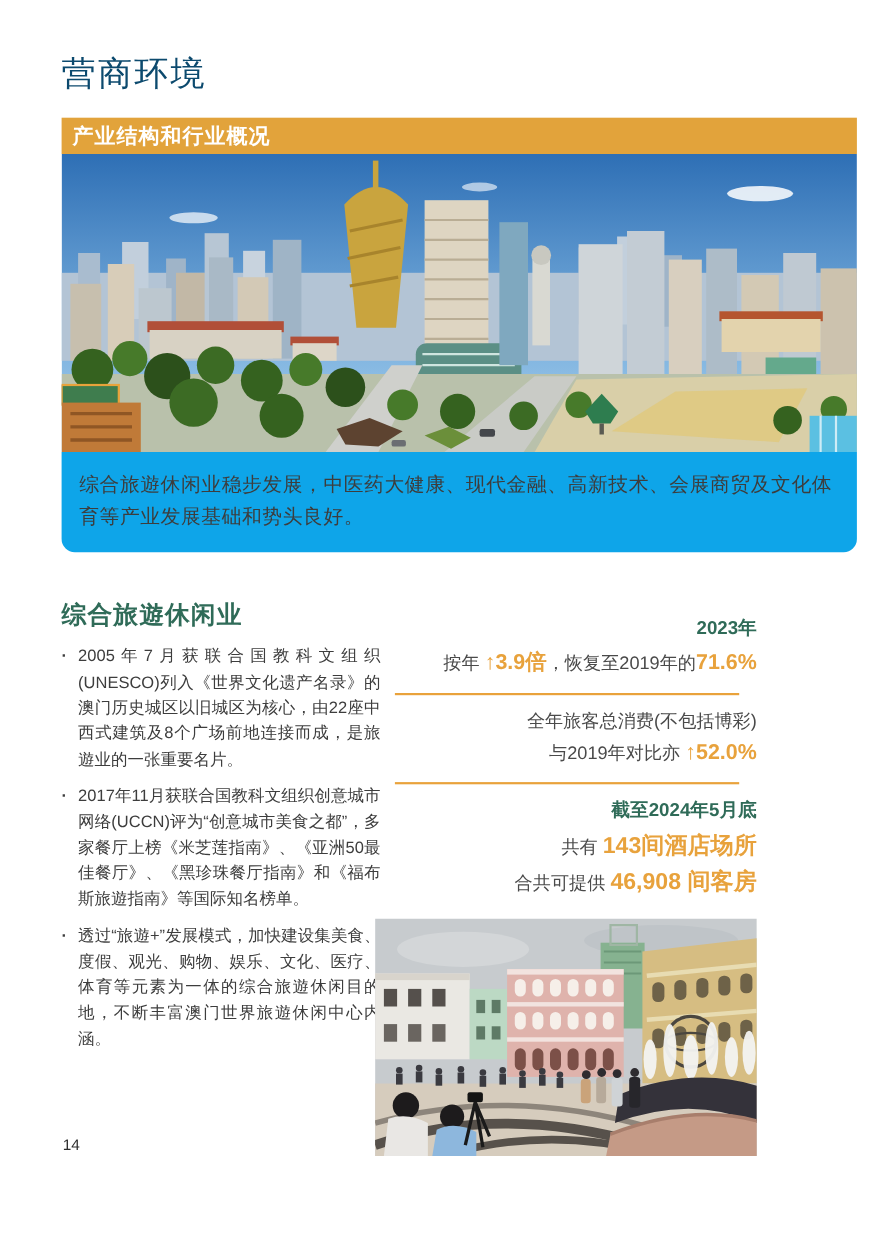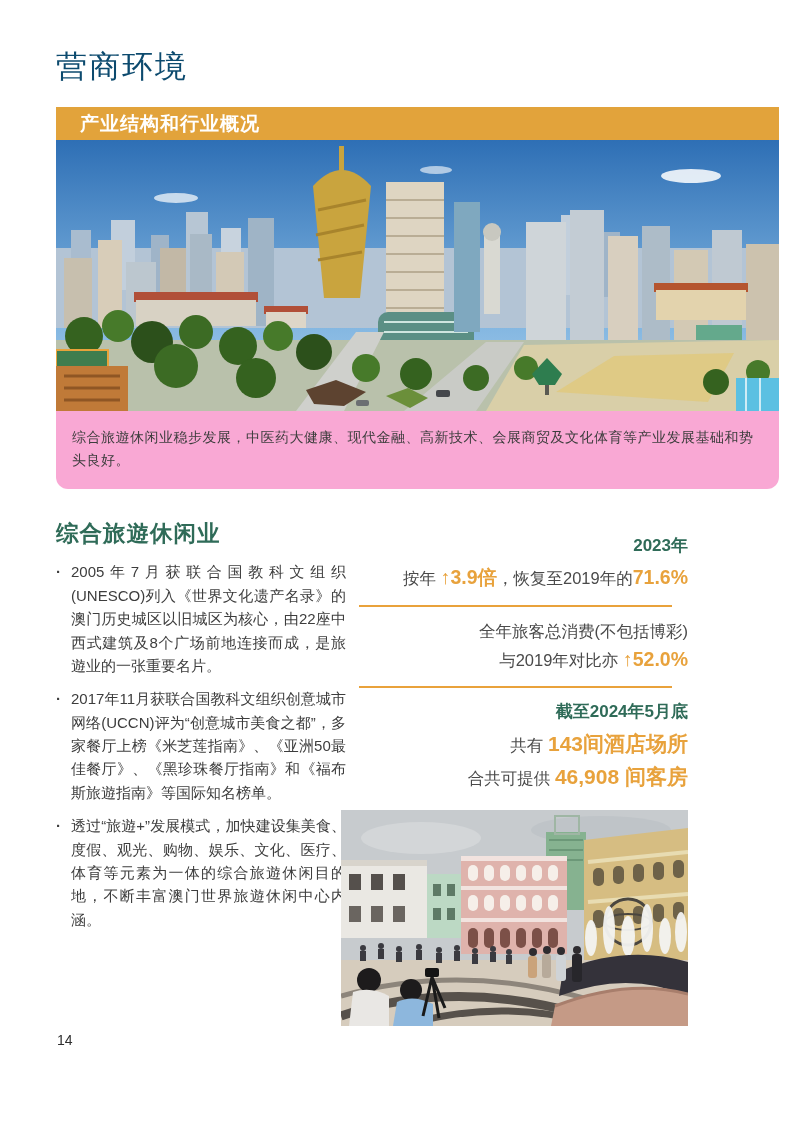--- a/index.html
+++ b/index.html
@@ -20,37 +20,37 @@
     color:#0c4a6e;
     letter-spacing:2px;
   }
 
   .banner {
     margin-top:19px;
     background:#E2A33B;
     height:33px;
     display:flex;
     align-items:center;
-    padding-left:24px;
+    padding-left:10px;
   }
   .banner span { color:#ffffff; font-weight:700; font-size:19px; letter-spacing:1px; }
 
   .hero svg, .photo2 svg { display:block; }
 
   .caption {
-    background:#f9a8d4;
+    background:#0ea5e9;
     border-radius:0 0 12px 12px;
     padding:15px 18px 18px 16px;
-    font-size:14px;
+    font-size:18px;
     line-height:1.62;
     color:#3d3d3d;
     letter-spacing:0.5px;
   }
 
-  .columns { display:flex; margin-top:29px; }
+  .columns { display:flex; margin-top:41px; }
   .left-col { width:290px; flex:none; }
   .right-col { width:347px; flex:none; margin-left:-5px; }
 
   .section-heading {
     color:#2F6B58;
     font-size:22.5px;
     font-weight:700;
     margin-bottom:11px;
     letter-spacing:1px;
   }

